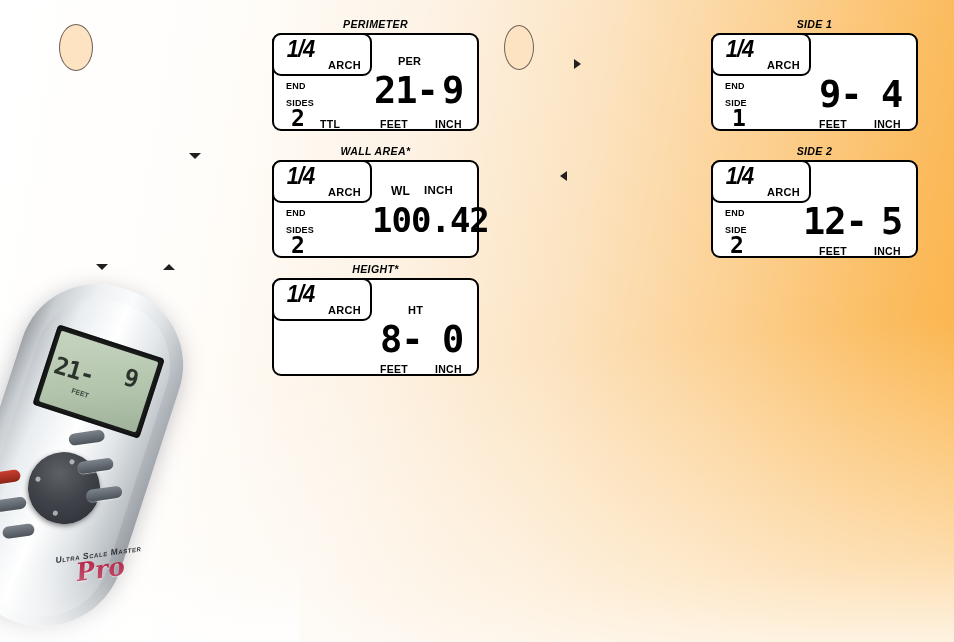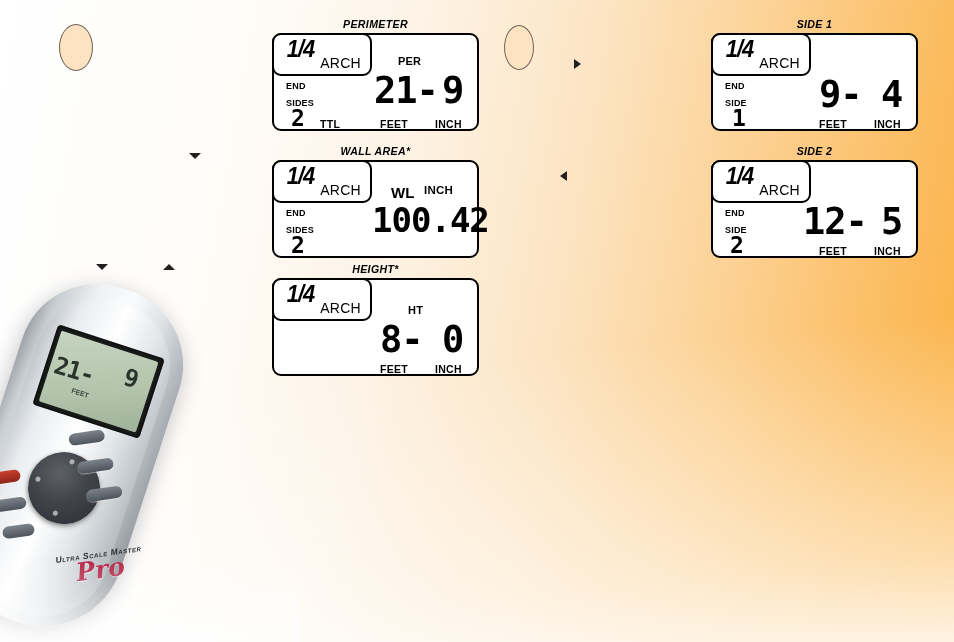--- a/index.html
+++ b/index.html
@@ -69,21 +69,21 @@
   .arch-frac{
     position:absolute;left:12px;top:1px;
     font-size:23px;font-weight:bold;color:#000;
     font-family:"Liberation Sans", sans-serif;
     letter-spacing:-1px;
     font-style:italic;
     transform:scaleX(.95);
   }
   .arch-lbl{
     position:absolute;right:9px;bottom:3px;
-    font-size:14px;font-weight:normal;letter-spacing:.3px;color:#000;
+    font-size:11px;font-weight:bold;letter-spacing:.3px;color:#000;
   }
   .lbl{
     position:absolute;font-size:9px;font-weight:bold;color:#000;letter-spacing:.2px;
   }
   .seg{
     position:absolute;color:#000;font-weight:bold;
     font-family:"DejaVu Sans Mono", monospace;
   }
   .seg-big{font-size:37px;letter-spacing:-1px;}
   .seg-small{font-size:23px;}
@@ -196,21 +196,21 @@
 <div class="lcd-wrap" style="left:272px;top:145px;width:207px;">
   <div class="lcd-title">WALL AREA*</div>
   <div class="lcd" style="width:207px;height:98px;">
     <div class="arch-box" style="width:100px;height:43px;">
       <div class="arch-frac">1/4</div>
       <div class="arch-lbl">ARCH</div>
     </div>
     <div class="lbl" style="left:12px;top:46px;">END</div>
     <div class="lbl" style="left:12px;top:63px;">SIDES</div>
     <div class="seg seg-small" style="left:17px;top:70px;">2</div>
-    <div class="lbl" style="left:117px;top:22px;font-size:15px;">WL</div>
+    <div class="lbl" style="left:117px;top:22px;font-size:12px;">WL</div>
     <div class="lbl" style="left:150px;top:22px;font-size:11.5px;">INCH</div>
     <div class="seg seg-big" style="left:98px;top:38px;font-size:34px;">100.42</div>
     <div class="unit" style="left:100px;top:83px;margin-top:40px;">SQFEET</div>
   </div>
 </div>
 
 <div class="lcd-wrap" style="left:272px;top:263px;width:207px;">
   <div class="lcd-title">HEIGHT*</div>
   <div class="lcd" style="width:207px;height:98px;">
     <div class="arch-box" style="width:100px;height:43px;">

